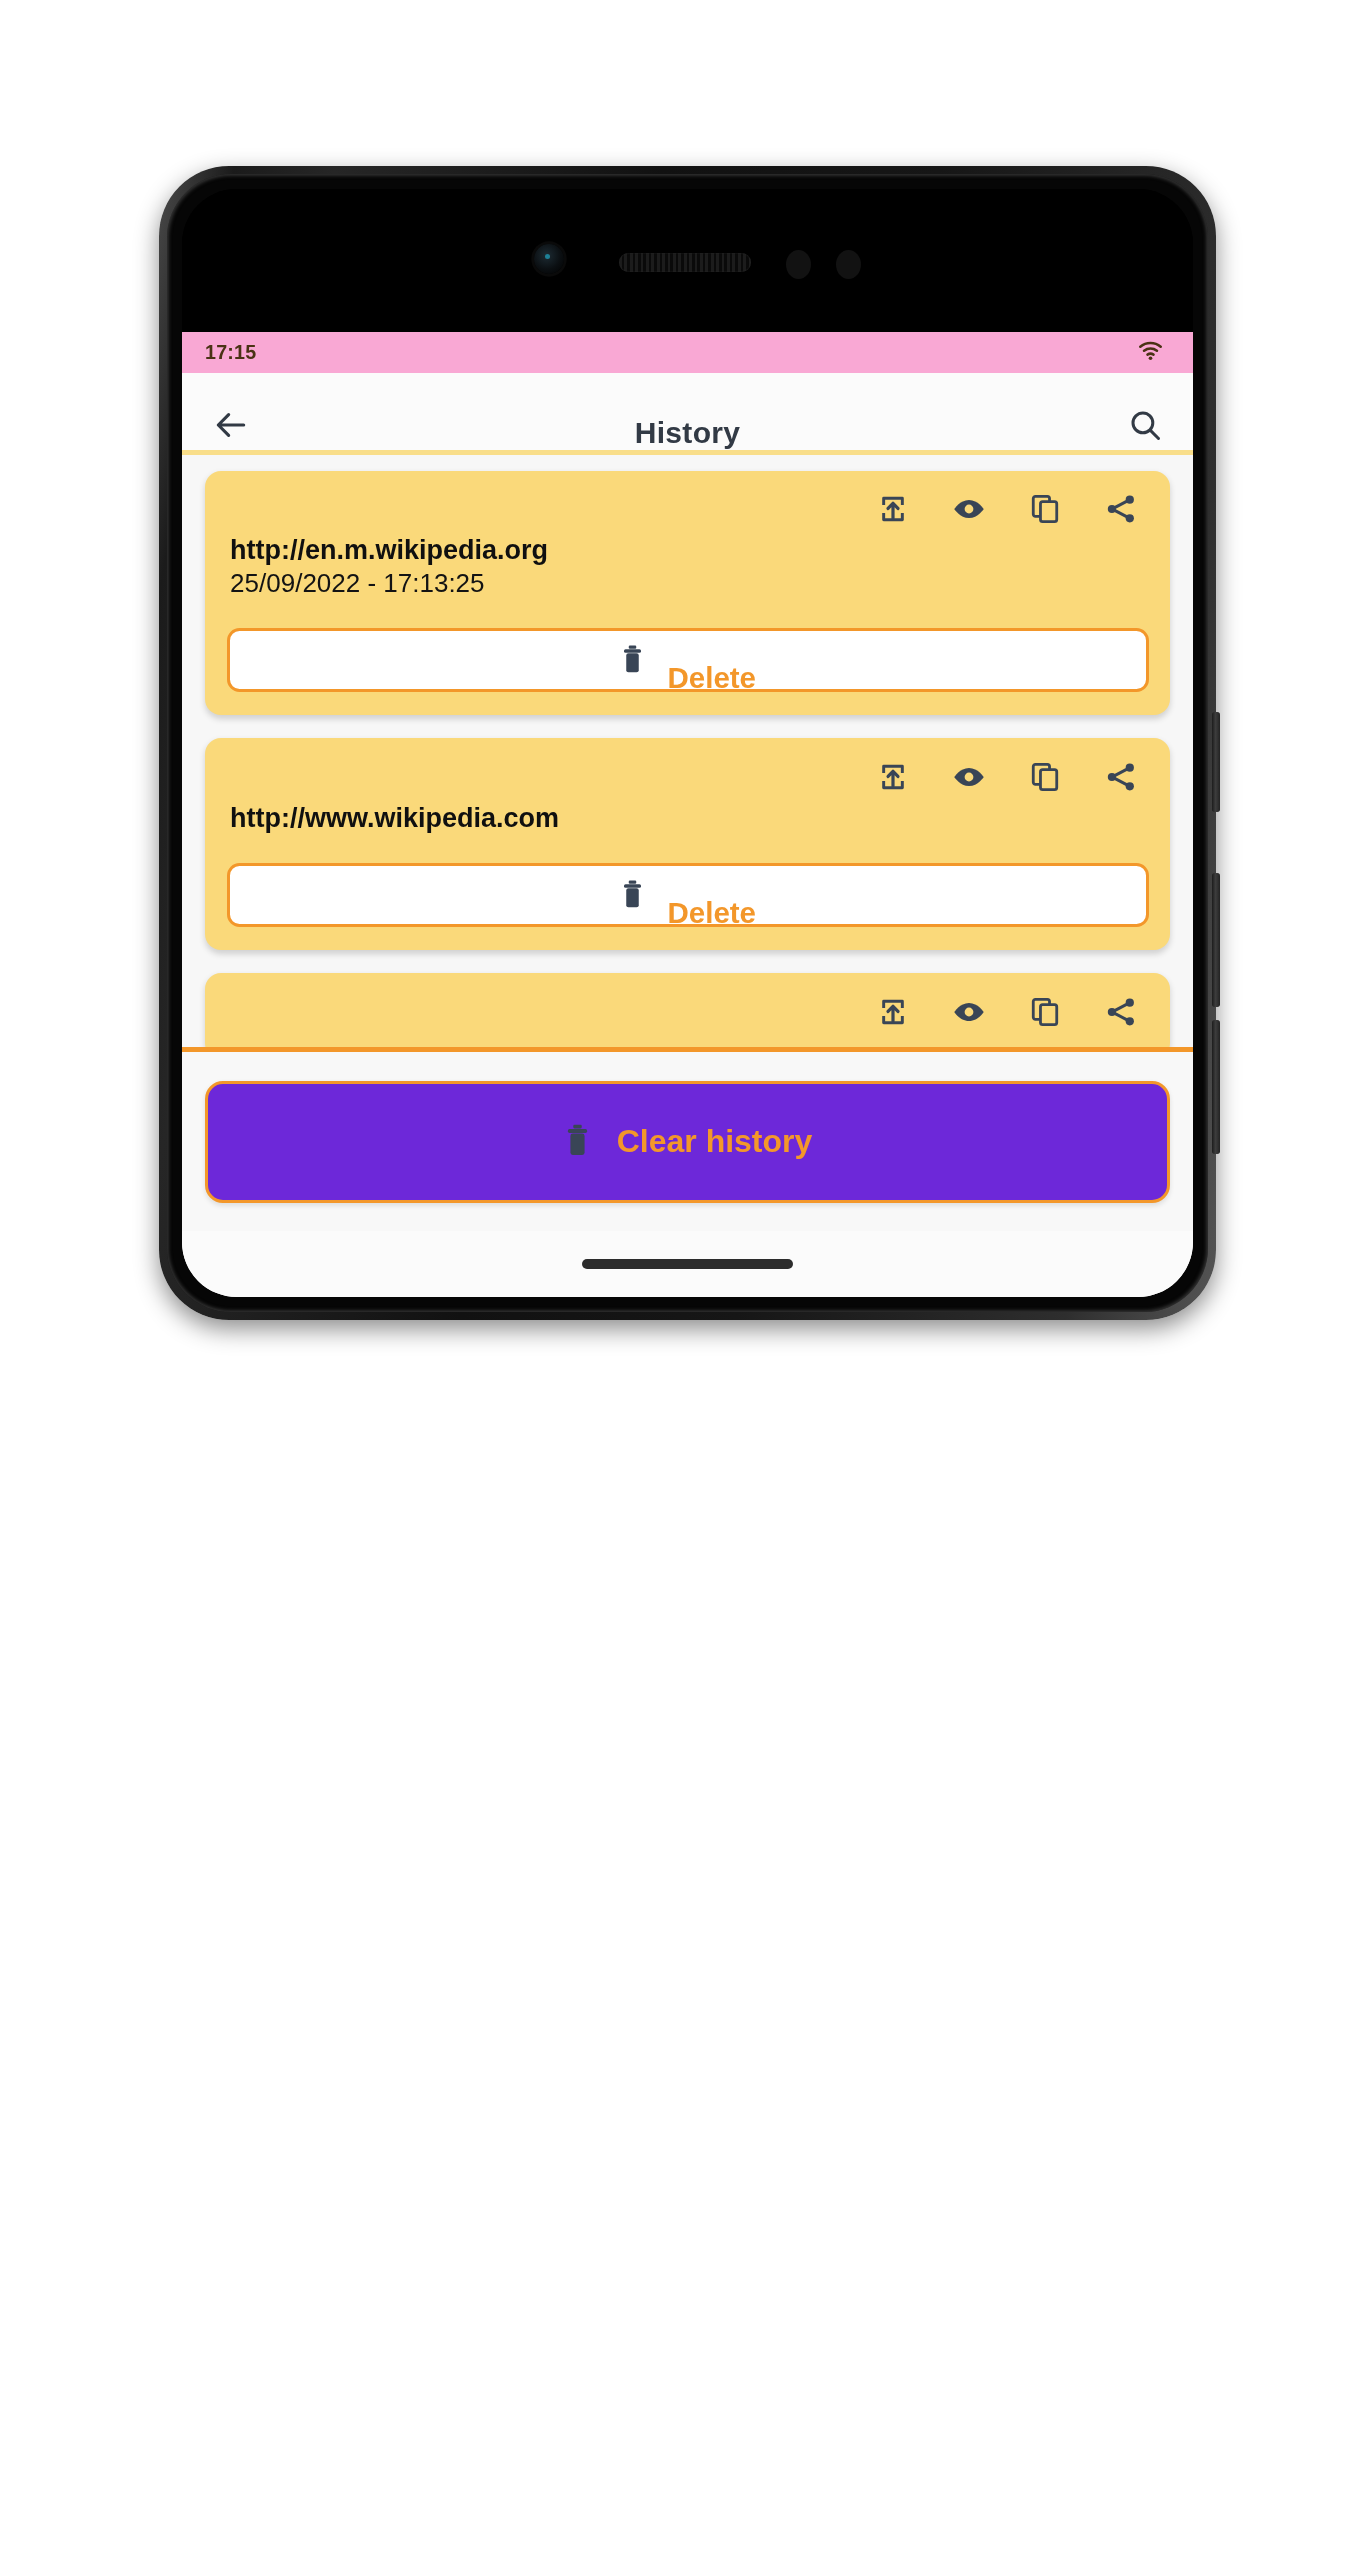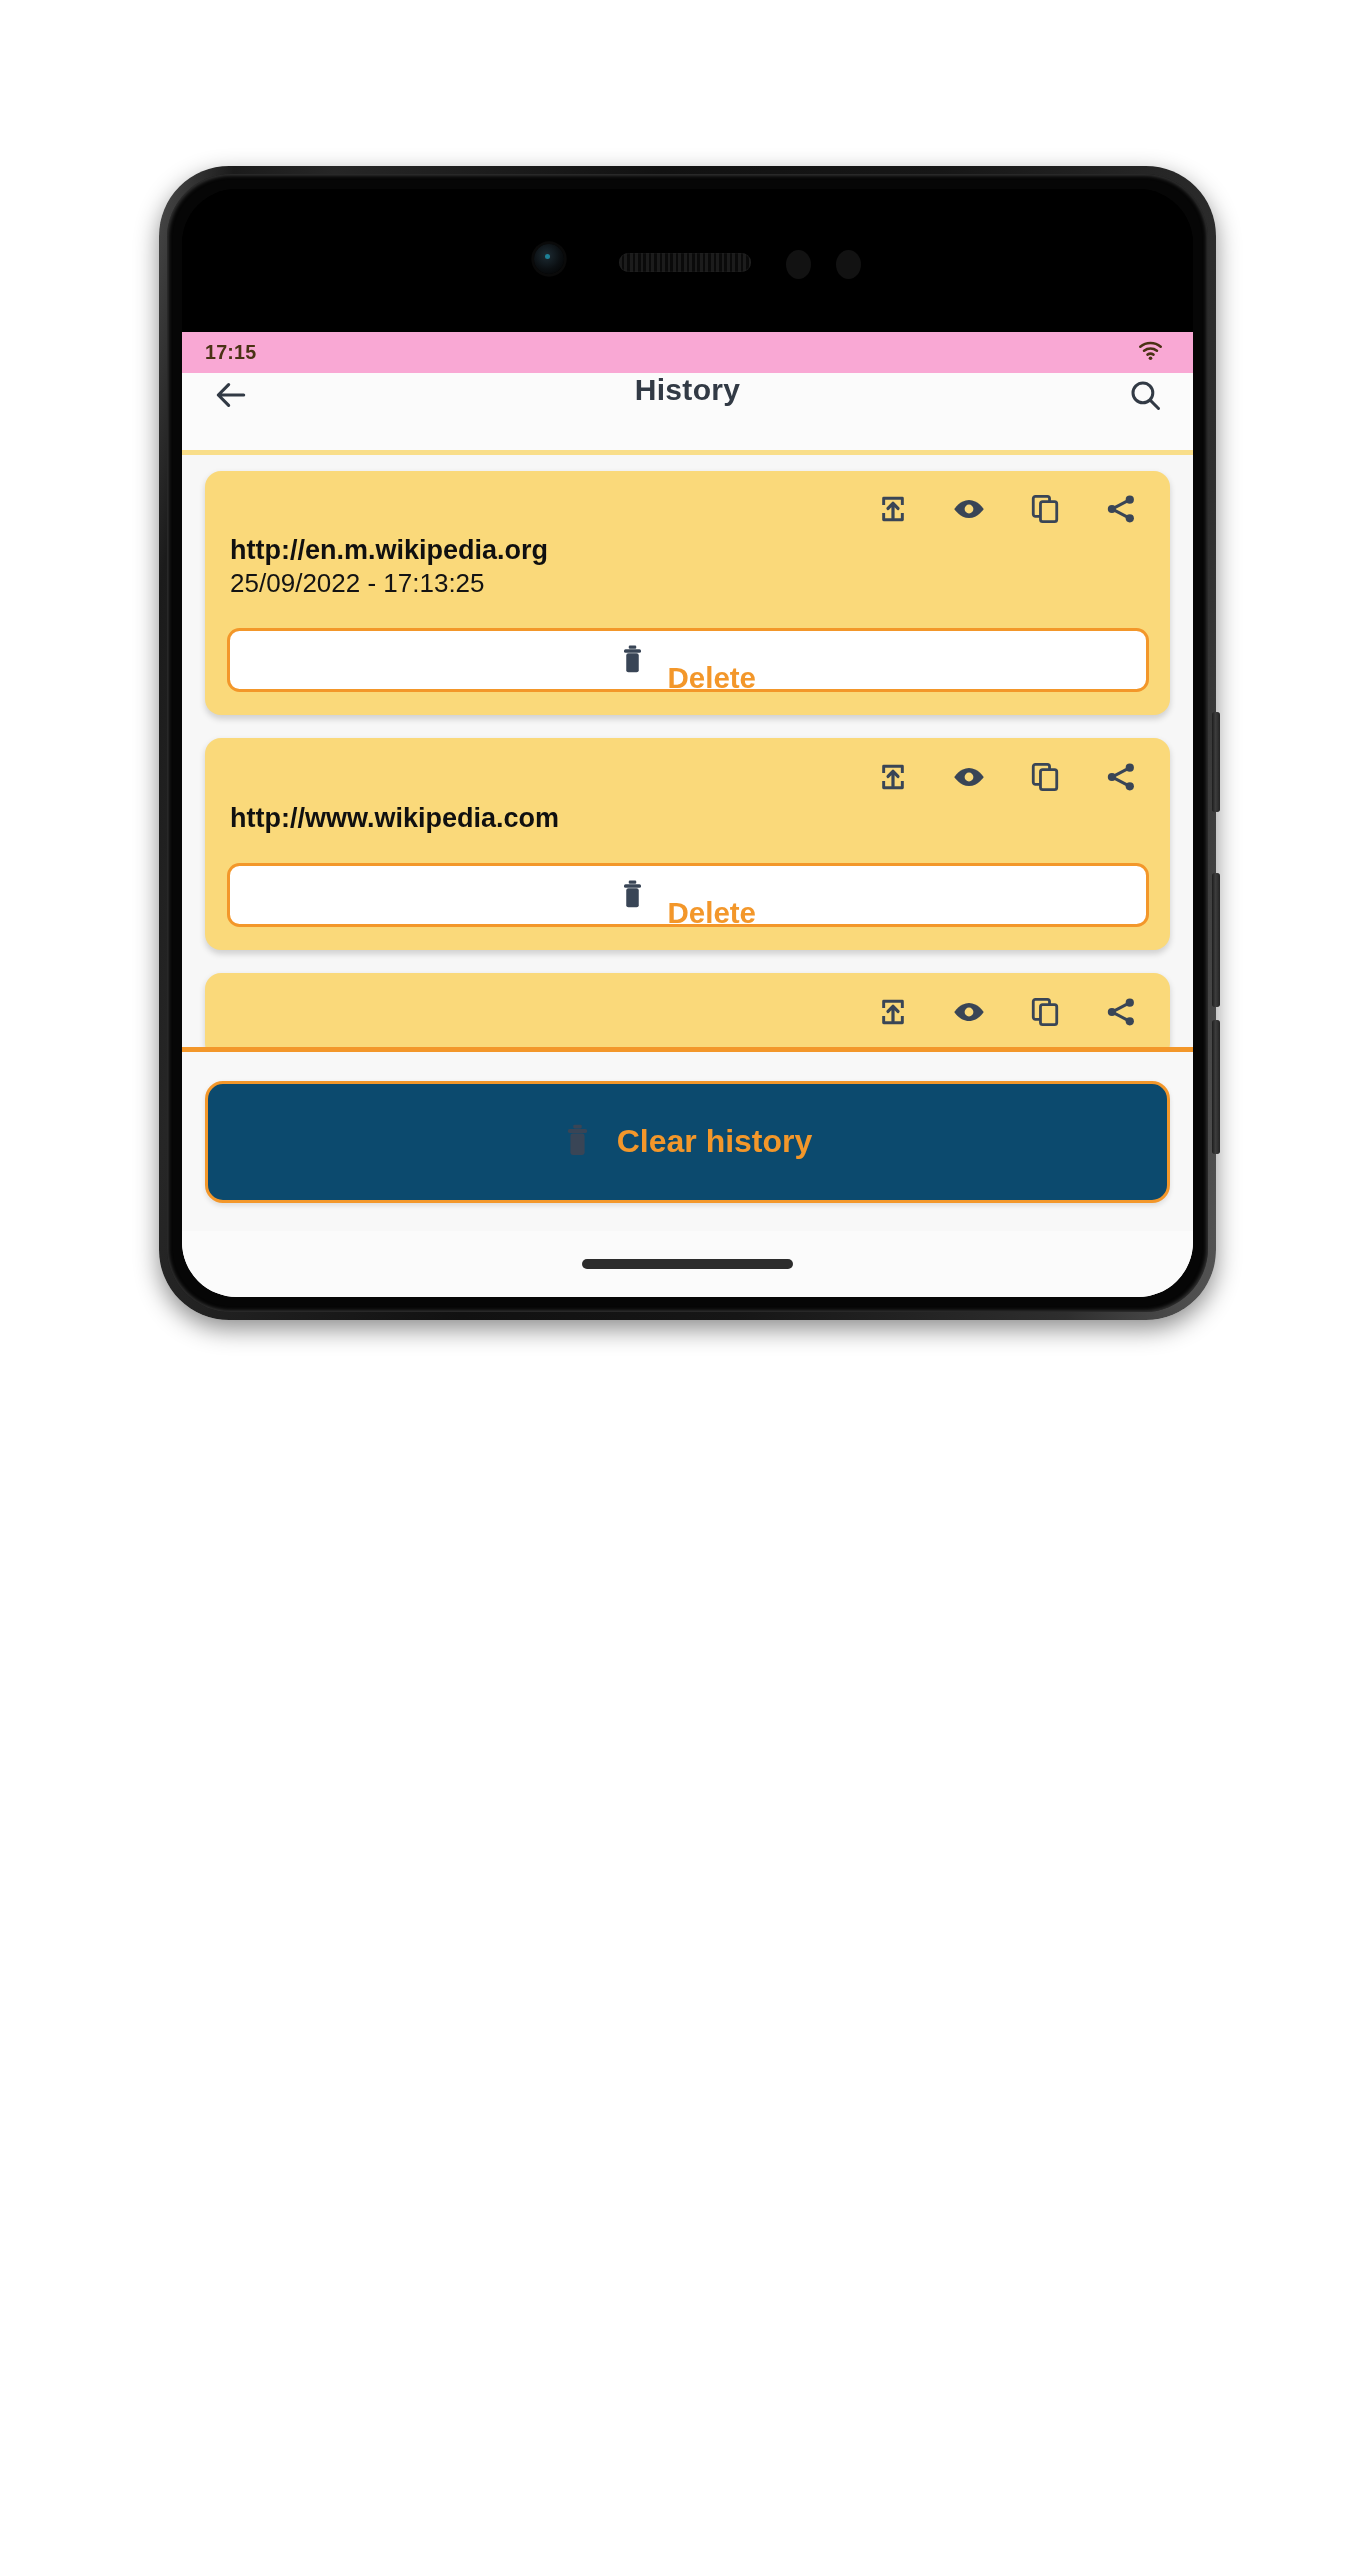--- a/index.html
+++ b/index.html
@@ -94,21 +94,21 @@
     color:#3b2a12;
   }
   #status-time{ font-size:19.7px; font-weight:600; letter-spacing:0.2px; color:#4a3214; }
   #status-icons{ margin-left:auto; display:flex; align-items:center; gap:16px;flex-direction:column; }
   .sicon{ display:block; }
 
   
   #app-bar{
     flex:0 0 77px; height:77px;
     background:#fbfbfb;
-    display:flex; align-items:flex-start;
+    display:flex; align-items:flex-end;
     padding:0 25px;
     position:relative;
   }
   #app-title{
     position:absolute; left:0; right:0; text-align:center;
     font-size:30px; font-weight:700; color:#323a45;
     letter-spacing:0.3px; pointer-events:none;
   }
   .bar-btn{ width:47px; height:47px; display:flex; align-items:center; justify-content:center; z-index:2; }
   #search-btn{ margin-left:auto; }
@@ -157,21 +157,21 @@
   
   #bottom-divider{ flex:0 0 5.4px; background:#F3972A; }
   #bottom-bar{
     flex:0 0 179px;
     background:#f8f8f8;
     display:flex; align-items:center; justify-content:center;
     padding:0 23px;
   }
   #clear-history-btn{
     width:100%; height:122px;
-    background:#0c4a6e;
+    background:#6d28d9;
     border:3.6px solid #F3972A;
     border-radius:18px;
     display:flex; align-items:center; justify-content:center;
     gap:25px;
     box-shadow:0 2.7px 5.4px rgba(0,0,0,.10);
   }
   #clear-history-label{ font-size:32px; font-weight:700; color:#F3972A; }
 
   
   #nav-bar{

